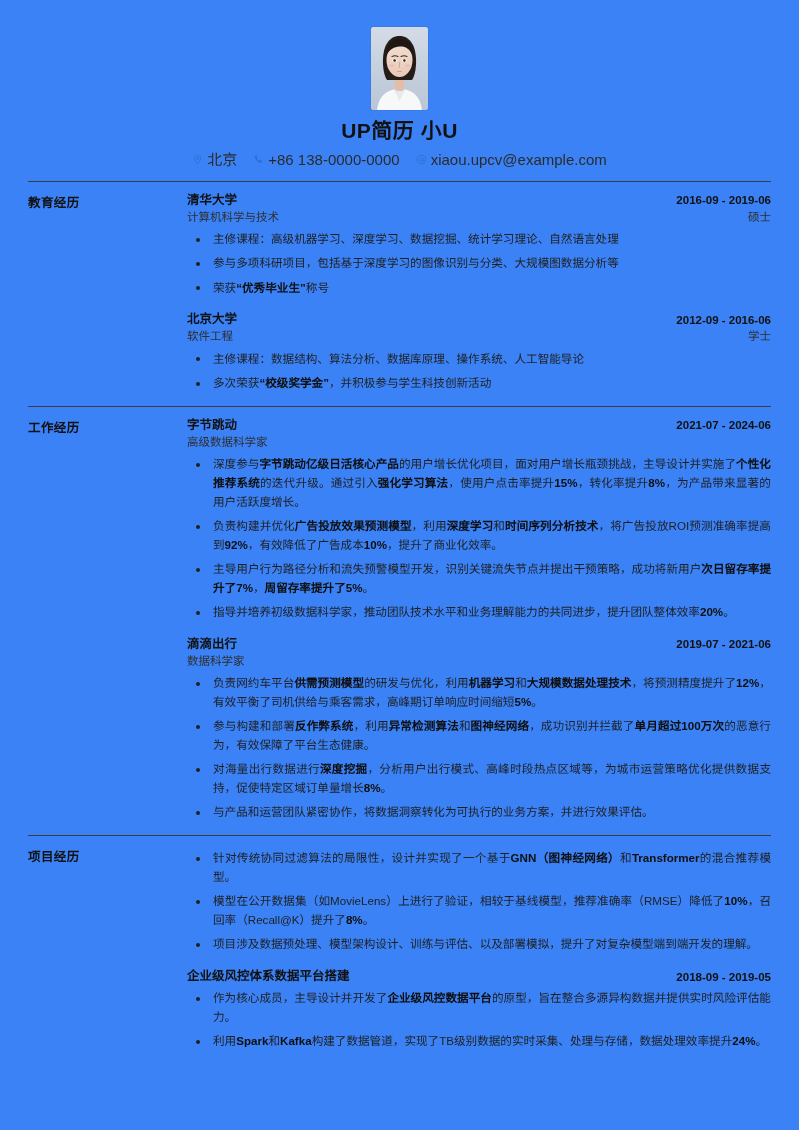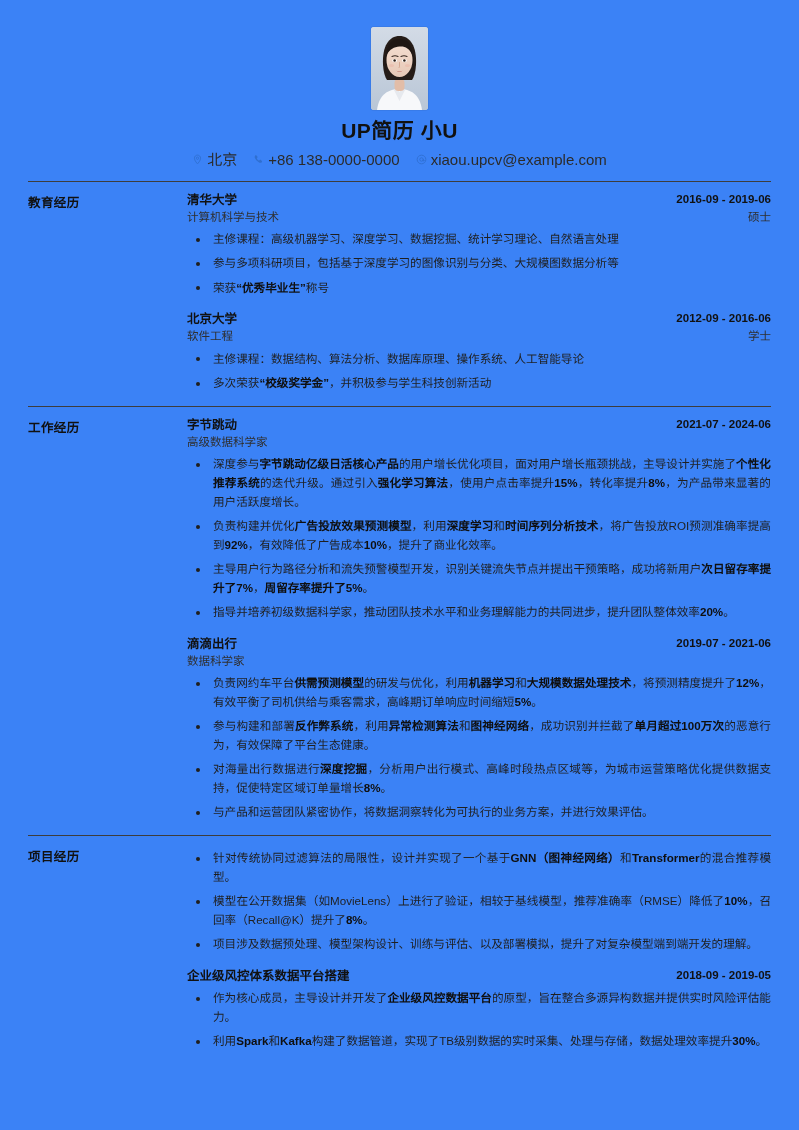--- a/index.html
+++ b/index.html
@@ -103,21 +103,21 @@
     flex: 1 1 auto;
     min-width: 0;
   }
 
   
   .entry { margin-bottom: 13px; }
   .entry:last-child { margin-bottom: 2px; }
   .entry-head {
     display: flex;
     justify-content: space-between;
-    align-items: flex-start;
+    align-items: flex-end;
   }
   .entry-title {
     font-size: 12.5px;
     font-weight: 700;
     color: #111111;
     line-height: 1.45;
   }
   .entry-date {
     font-size: 11.5px;
     font-weight: 700;
@@ -350,21 +350,21 @@
                 <li>项目涉及数据预处理、模型架构设计、训练与评估、以及部署模拟，提升了对复杂模型端到端开发的理解。</li>
               </ul>
             </div>
             <div class="entry">
               <div class="entry-head">
                 <div class="entry-title">企业级风控体系数据平台搭建</div>
                 <div class="entry-date">2018-09 - 2019-05</div>
               </div>
               <ul class="bullets">
                 <li>作为核心成员，主导设计并开发了<b>企业级风控数据平台</b>的原型，旨在整合多源异构数据并提供实时风险评估能力。</li>
-                <li>利用<b>Spark</b>和<b>Kafka</b>构建了数据管道，实现了TB级别数据的实时采集、处理与存储，数据处理效率提升<b>30%</b>。</li>
+                <li>利用<b>Spark</b>和<b>Kafka</b>构建了数据管道，实现了TB级别数据的实时采集、处理与存储，数据处理效率提升<b>24%</b>。</li>
               </ul>
             </div>
           </div>
         </div>
       </div>
     </div>
 
 </div>
 
 </body></html>

